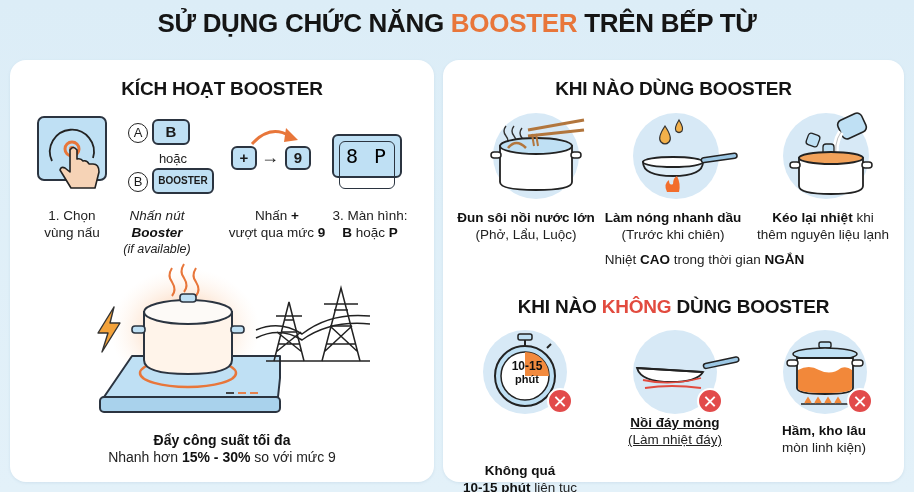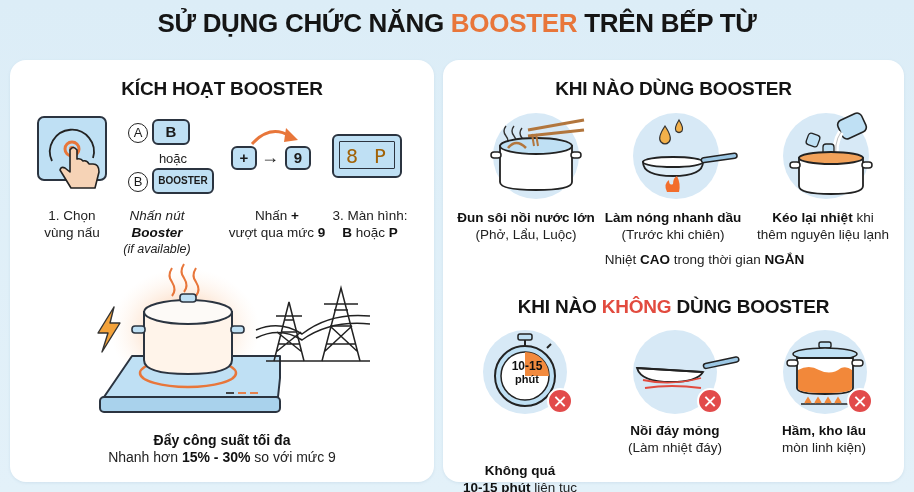--- a/index.html
+++ b/index.html
@@ -85,21 +85,21 @@
   </svg>
   <div class="btn-key" style="left:221px; top:86px; width:26px; height:24px; font-size:15px; line-height:20px;">+</div>
   <div style="position:absolute; left:251px; top:86px; font-size:18px; line-height:22px;">→</div>
   <div class="btn-key" style="left:275px; top:86px; width:26px; height:24px; font-size:15px; line-height:20px;">9</div>
   <div class="cap" style="left:208px; top:147px; width:118px;">
     <div><span>Nhấn </span><b>+</b></div>
     <div><span>vượt qua mức </span><b>9</b></div>
   </div>
 
   <div style="position:absolute; left:322px; top:74px; width:70px; height:44px; background:#bfe0f4; border:2px solid #2b3440; border-radius:6px;">
-    <div style="position:absolute; left:5px; top:5px; width:56px; height:28px; border:1.5px solid #2b3440; border-radius:1px; text-align:center; font-family:'DejaVu Sans Mono', monospace; font-size:20px; line-height:28px; color:#a16207; letter-spacing:2px;">8 P</div>
+    <div style="position:absolute; left:5px; top:5px; width:56px; height:48px; border:1.5px solid #2b3440; border-radius:6px; text-align:center; font-family:'DejaVu Sans Mono', monospace; font-size:20px; line-height:28px; color:#000000; letter-spacing:2px;">8 P</div>
   </div>
   <div class="cap" style="left:312px; top:147px; width:96px;">
     <div>3. Màn hình:</div>
     <div><b>B</b><span> hoặc </span><b>P</b></div>
   </div>
 
   <svg style="left:70px; top:200px;" width="300" height="160" viewBox="0 0 300 160">
     <defs>
       <radialGradient id="glow" cx="50%" cy="50%" r="50%">
         <stop offset="0%" stop-color="#f7a060" stop-opacity="0.85"></stop>
@@ -222,21 +222,21 @@
 
   <div class="icon-circle" style="left:190px; top:270px; width:84px; height:84px;"></div>
   <svg style="left:188px; top:298px;" width="110" height="40" viewBox="0 0 110 40">
     <path d="M6 10 Q10 24 40 24 Q66 24 72 14 L6 10 Z" fill="#fff" stroke="#222" stroke-width="1.8"></path>
     <line x1="6" y1="10" x2="72" y2="14" stroke="#222" stroke-width="1.8"></line>
     <rect x="72" y="6" width="36" height="5" rx="2.5" fill="#9cc7e4" stroke="#222" stroke-width="1.5" transform="rotate(-12 72 6)"></rect>
     <path d="M12 22 Q40 28 70 20" stroke="#e24b3f" stroke-width="1.8" fill="none"></path>
     <path d="M14 30 Q40 26 70 30" stroke="#e24b3f" stroke-width="1.8" fill="none"></path>
   </svg>
   <div class="x-badge" style="left:254px; top:328px;">✕</div>
-  <div class="cap" style="left:157px; top:362px; width:150px;">
+  <div class="cap" style="left:157px; top:354px; width:150px;text-decoration:underline;">
     <div><b>Nồi đáy mỏng</b></div>
     <div><b></b><span>(Làm nhiệt đáy)</span></div>
   </div>
 
   <div class="icon-circle" style="left:340px; top:270px; width:84px; height:84px;"></div>
   <svg style="left:342px; top:280px;" width="80" height="70" viewBox="0 0 80 70">
     <rect x="34" y="2" width="12" height="6" rx="2" fill="#bfe0f4" stroke="#222" stroke-width="1.4"></rect>
     <ellipse cx="40" cy="14" rx="32" ry="6" fill="#bfe0f4" stroke="#222" stroke-width="1.6"></ellipse>
     <path d="M12 18 L12 48 Q12 54 40 54 Q68 54 68 48 L68 18 Z" fill="#fff" stroke="#222" stroke-width="1.8"></path>
     <path d="M13 30 Q24 24 34 30 Q46 36 56 28 Q62 26 67 30 L67 48 Q67 53 40 53 Q13 53 13 48 Z" fill="#f2883a"></path>

